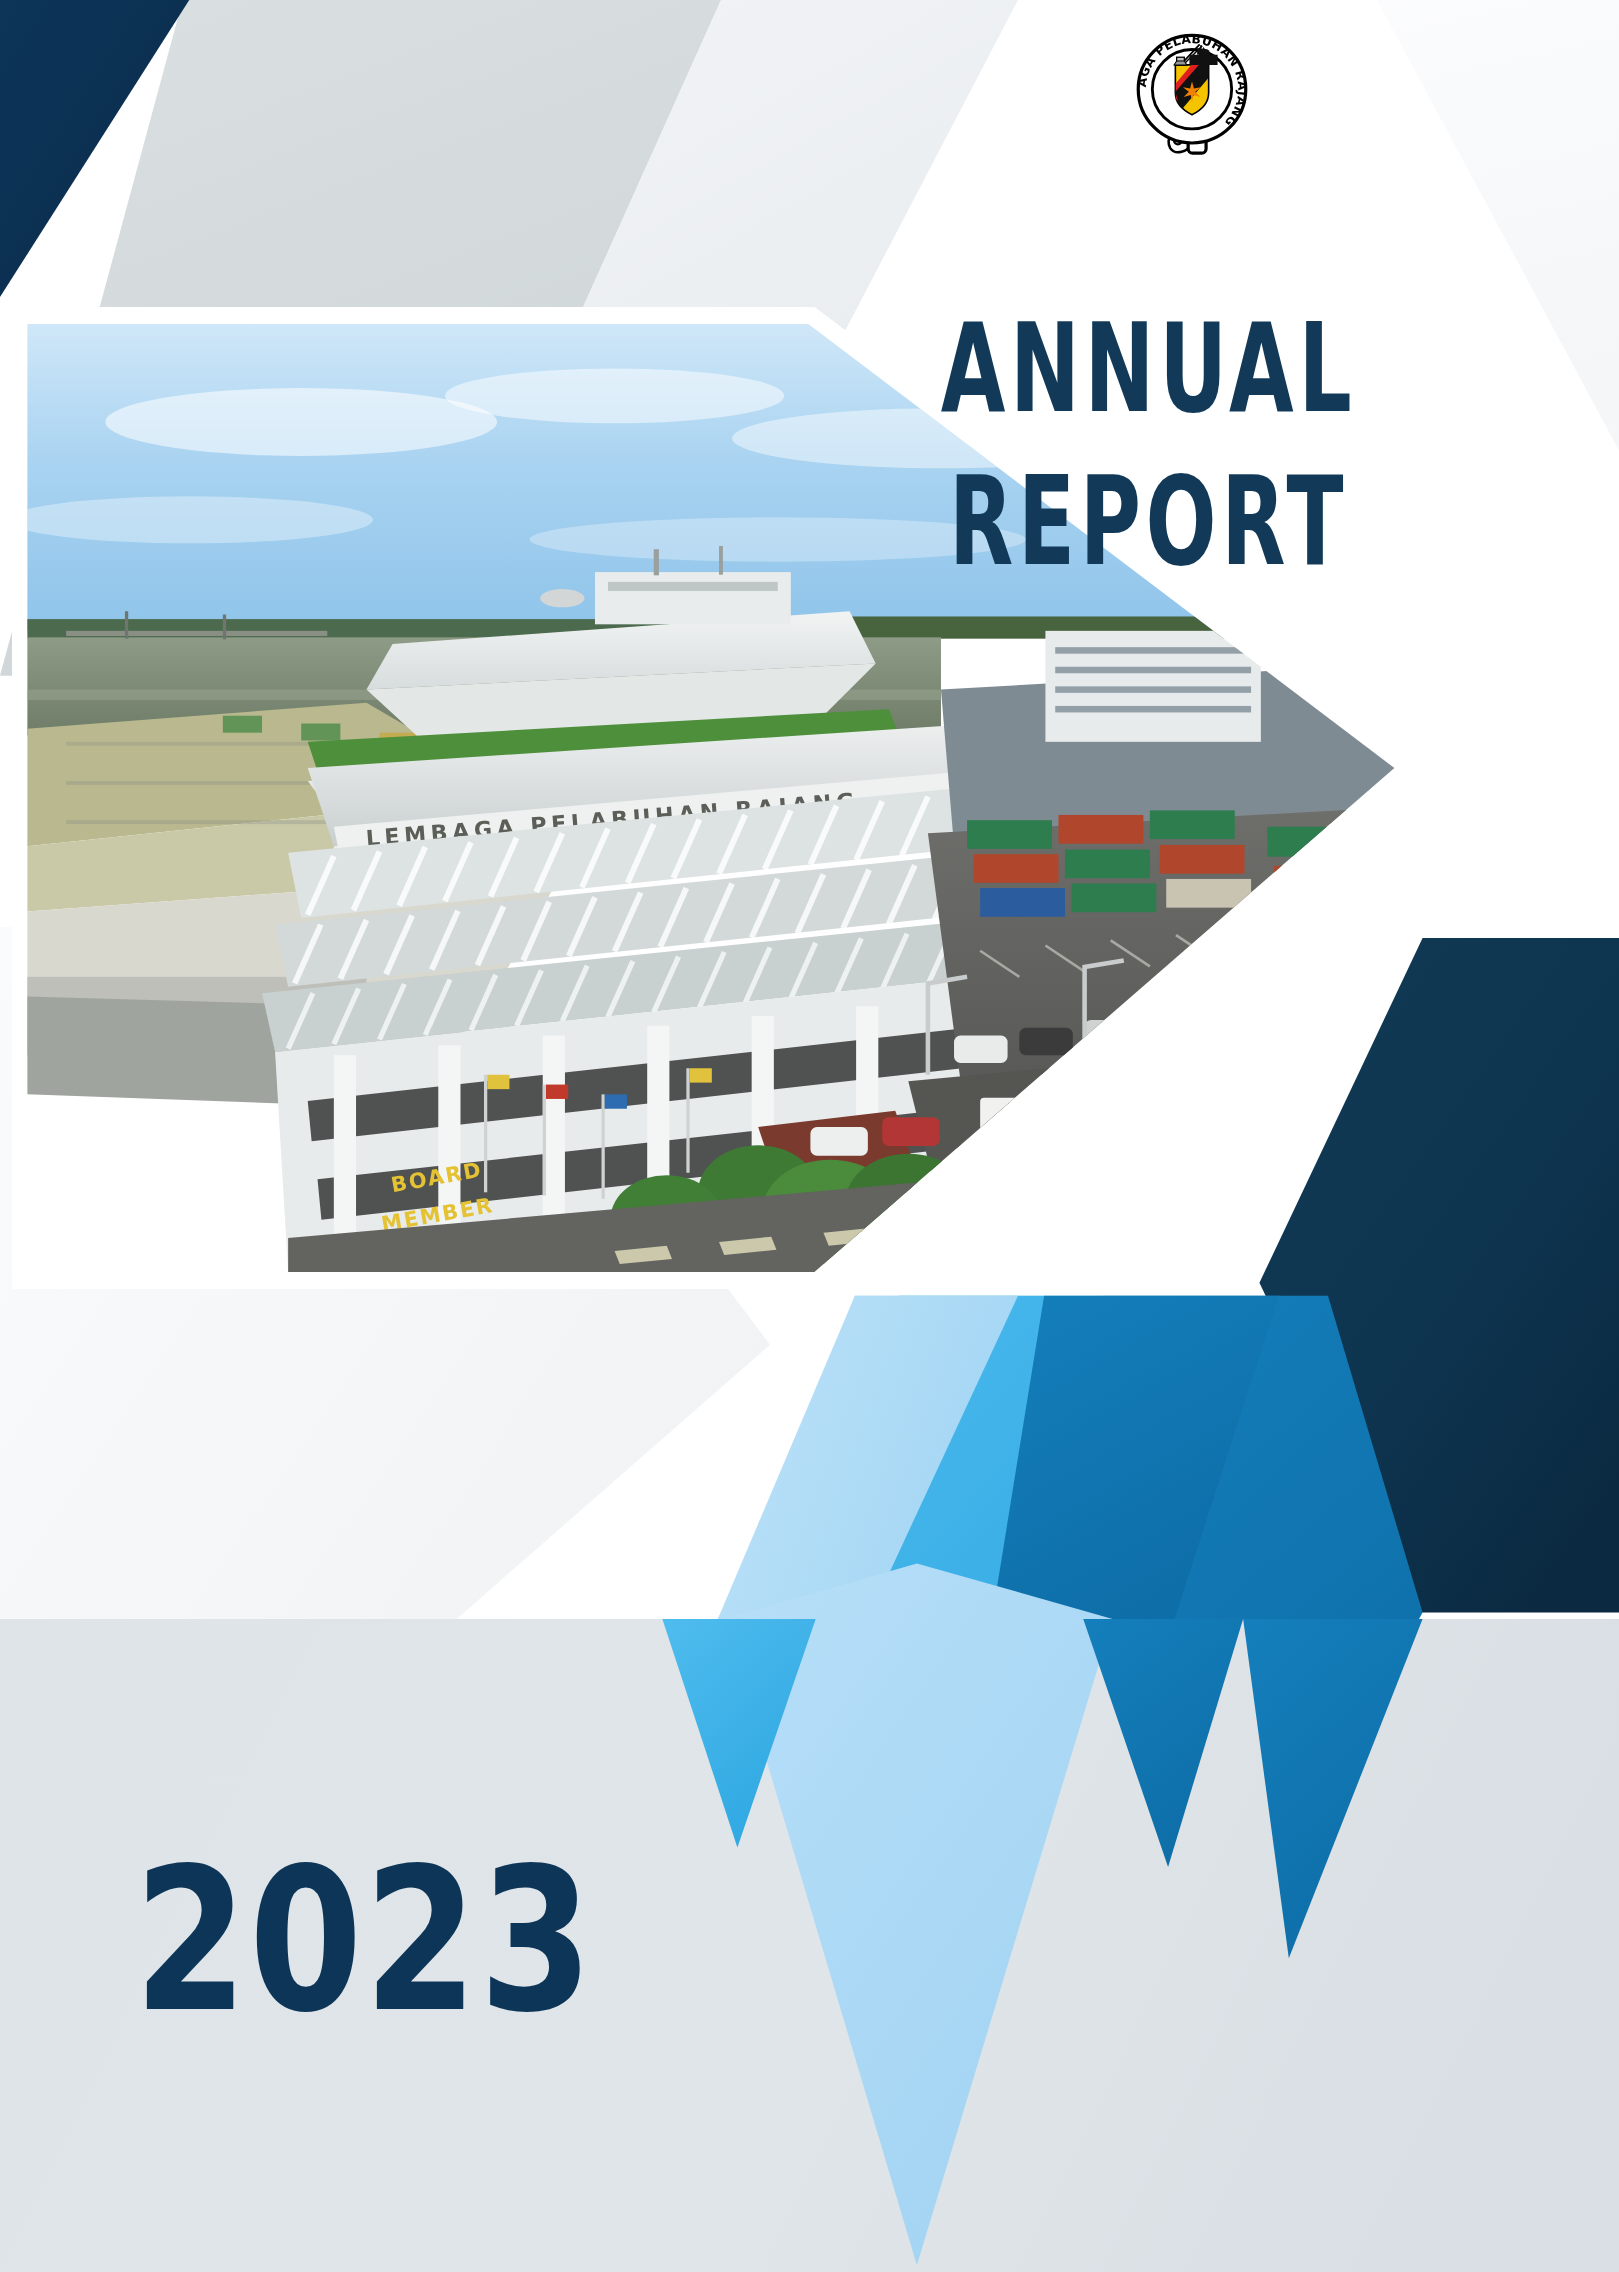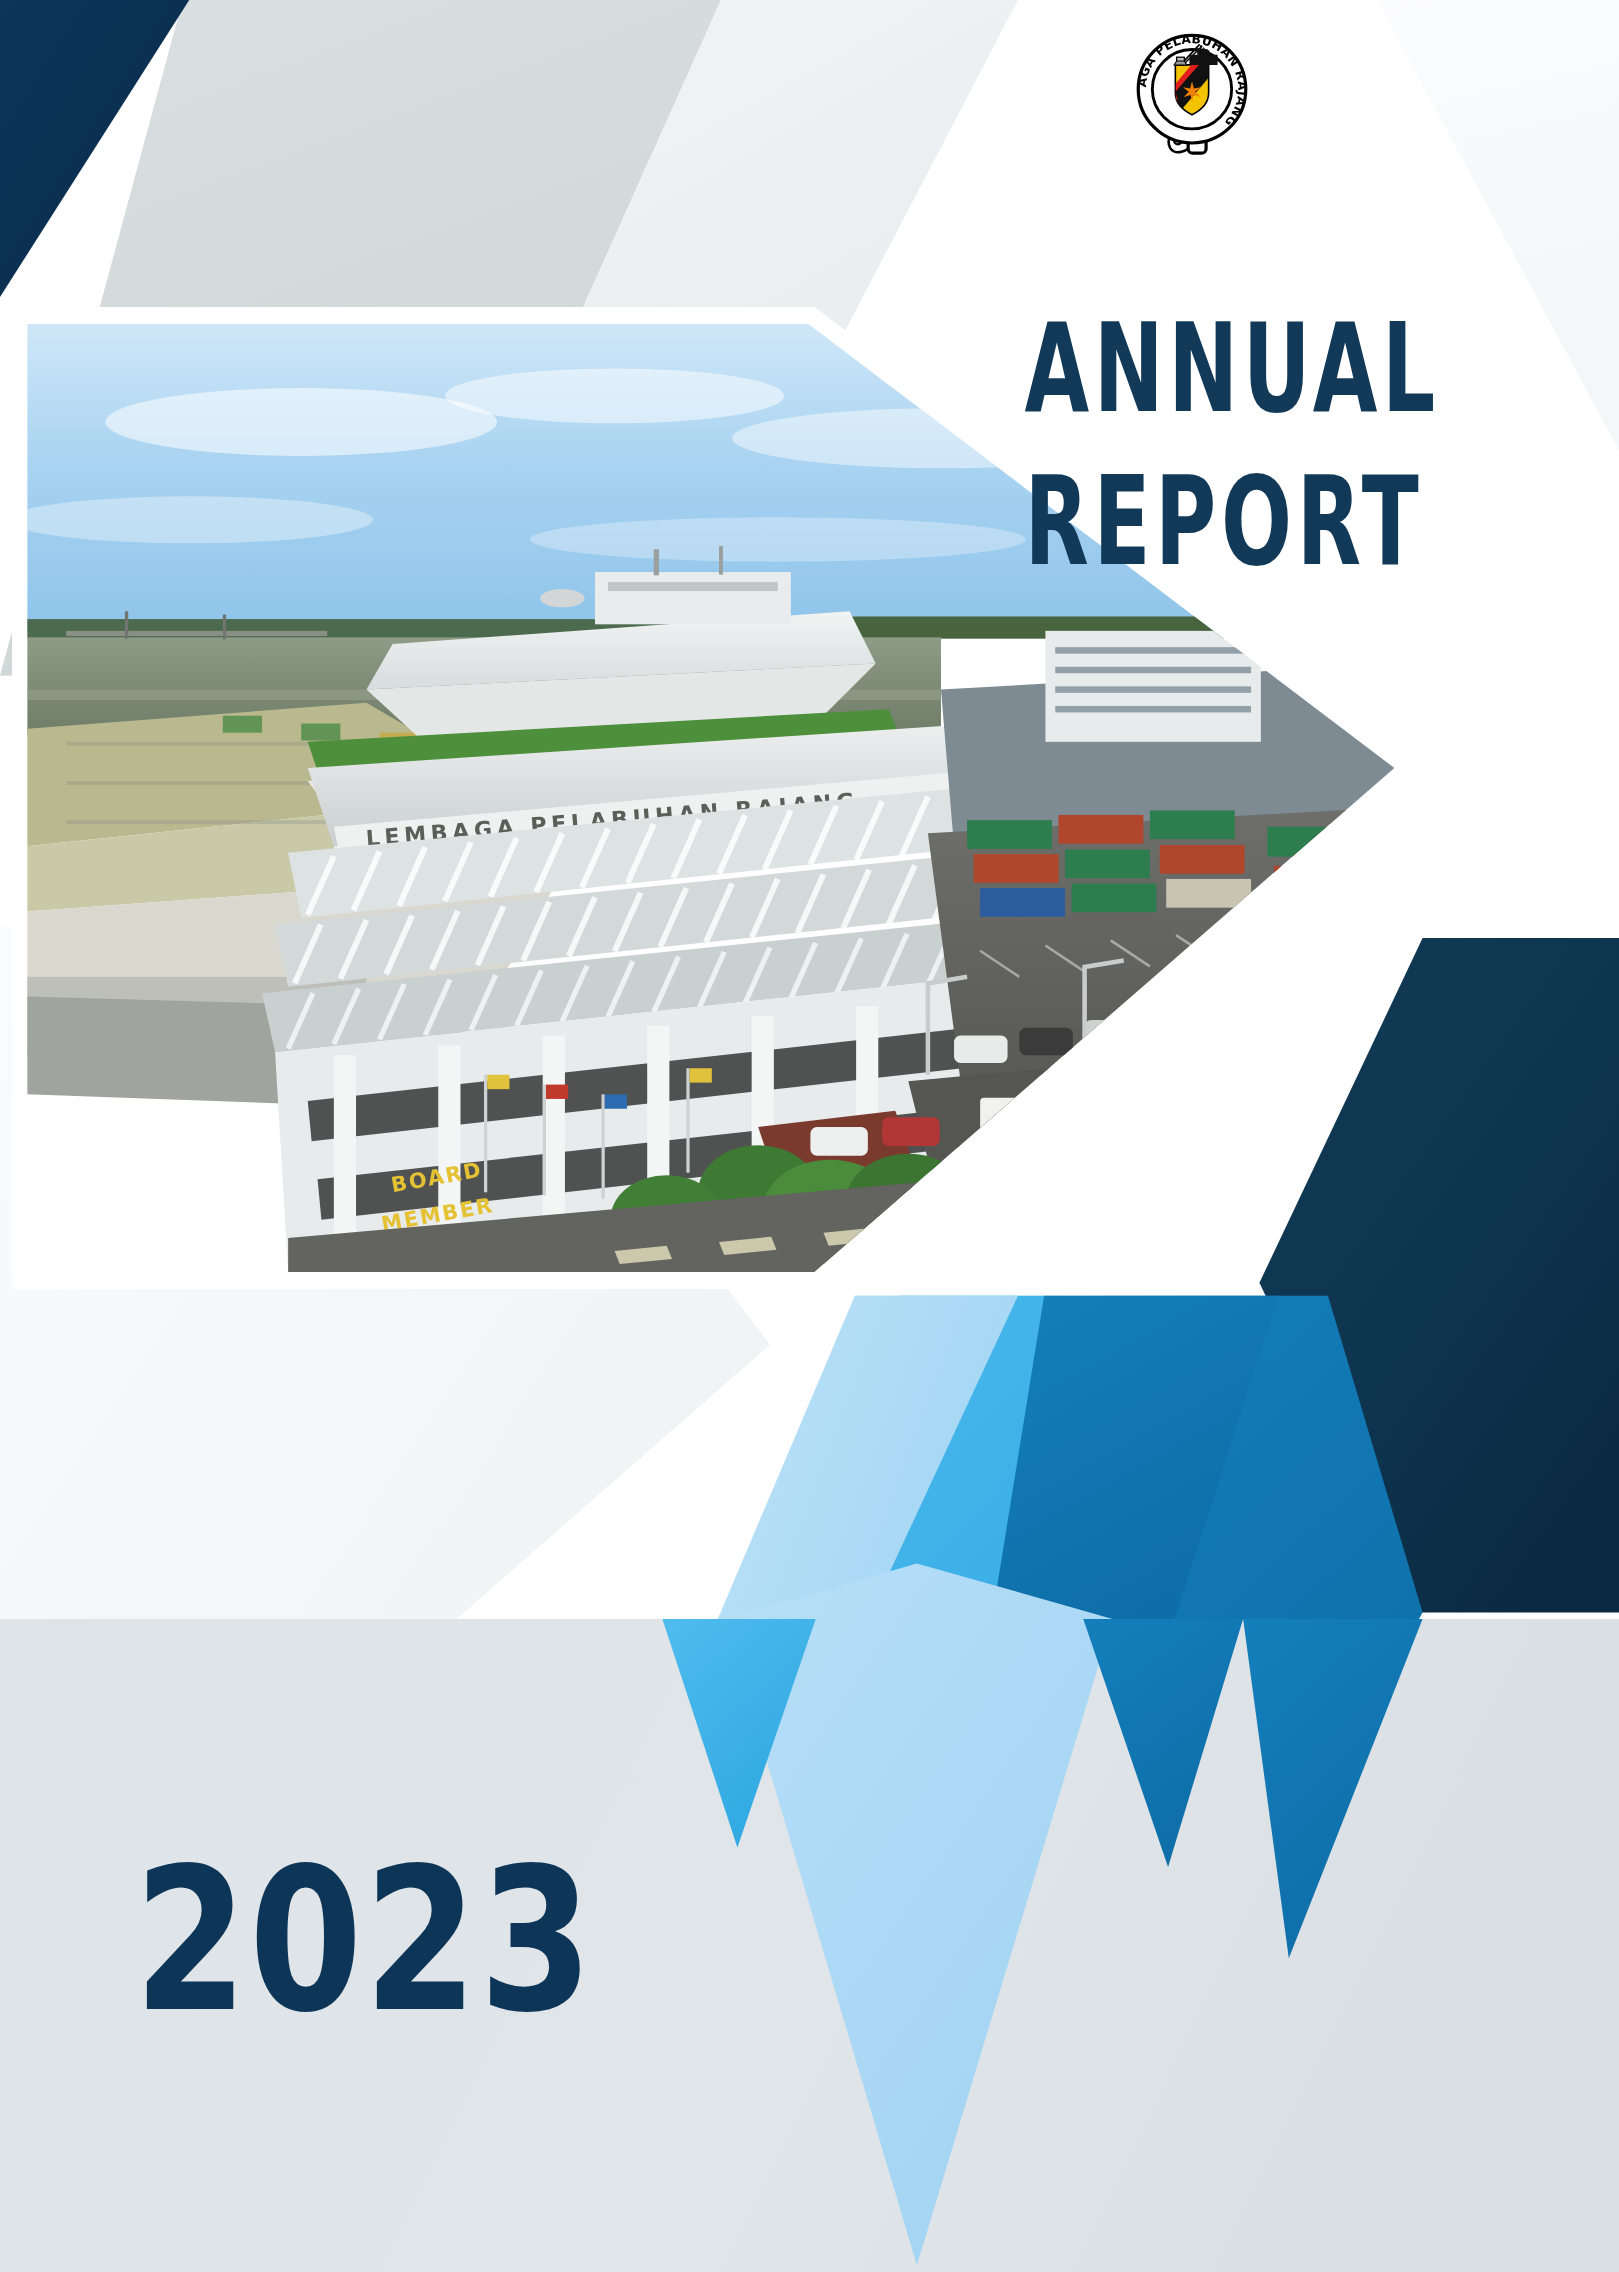--- a/index.html
+++ b/index.html
@@ -63,23 +63,24 @@
     position: absolute;
     left: 1128px;
     top: 25px;
     width: 128px;
     height: 131px;
   }
 
   
   .title-block {
     position: absolute;
-    left: 954px;
+    left: 855px;
     top: 307px;
     width: 587px;
+    text-align: center;
   }
   .title-line {
     font-family: "DejaVu Sans", sans-serif;
     font-weight: 700;
     color: #123A58;
     letter-spacing: 0.055em;
     line-height: 1;
     transform: scaleX(0.76) scaleY(1.12);
     transform-origin: center top;
   }

